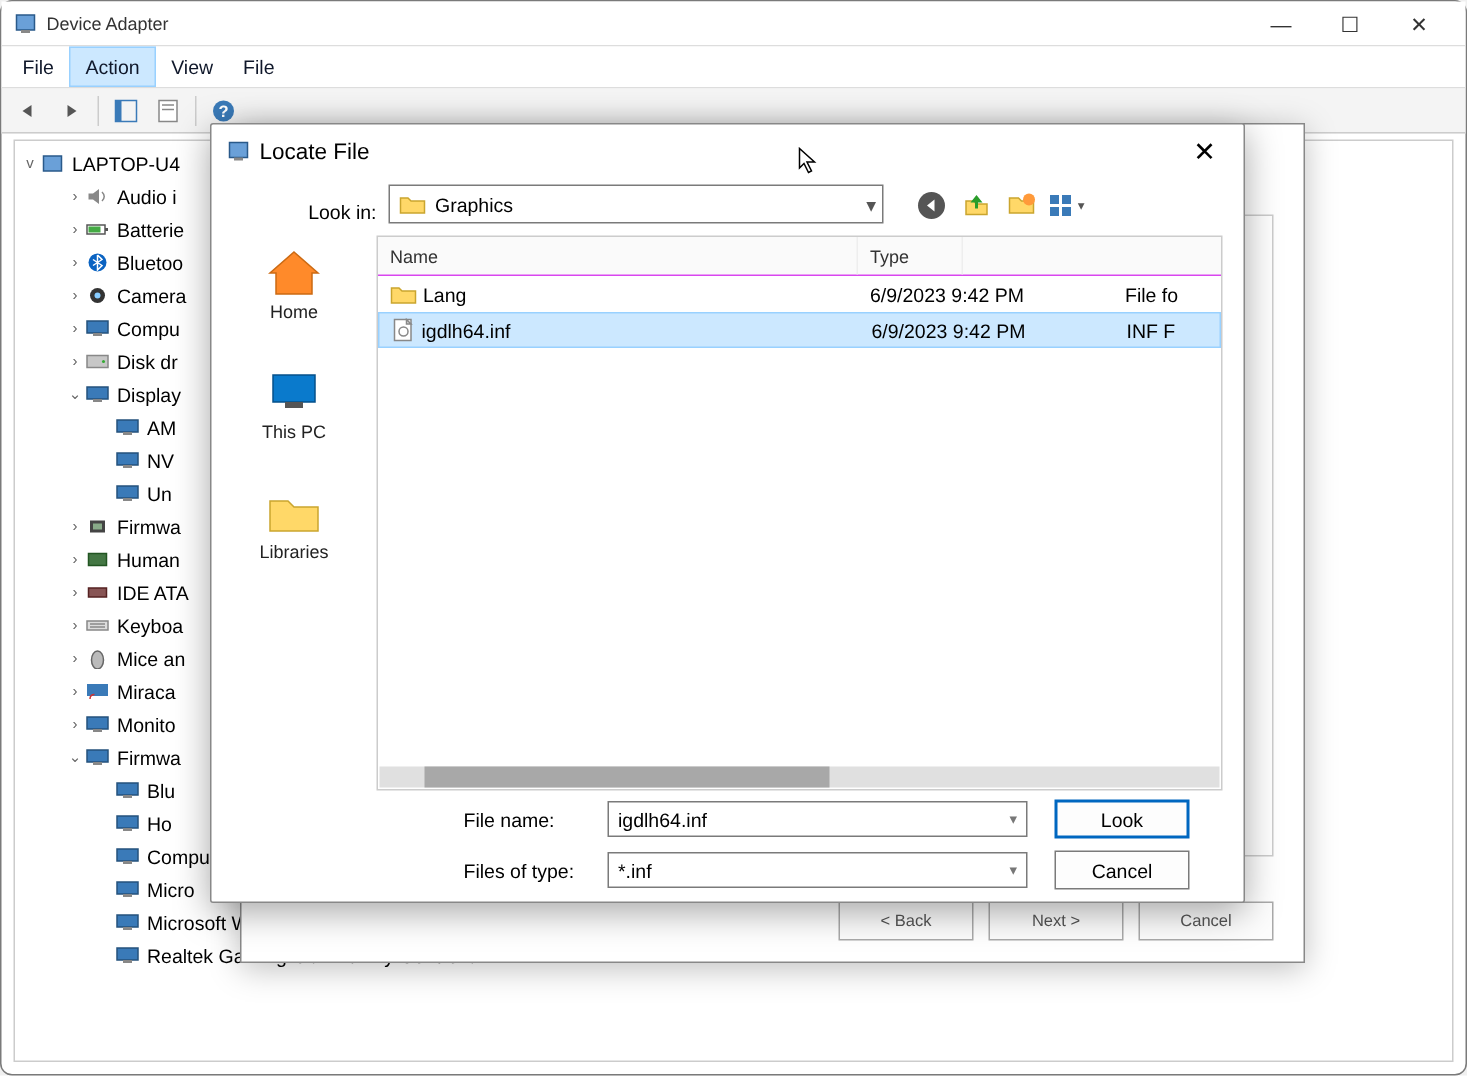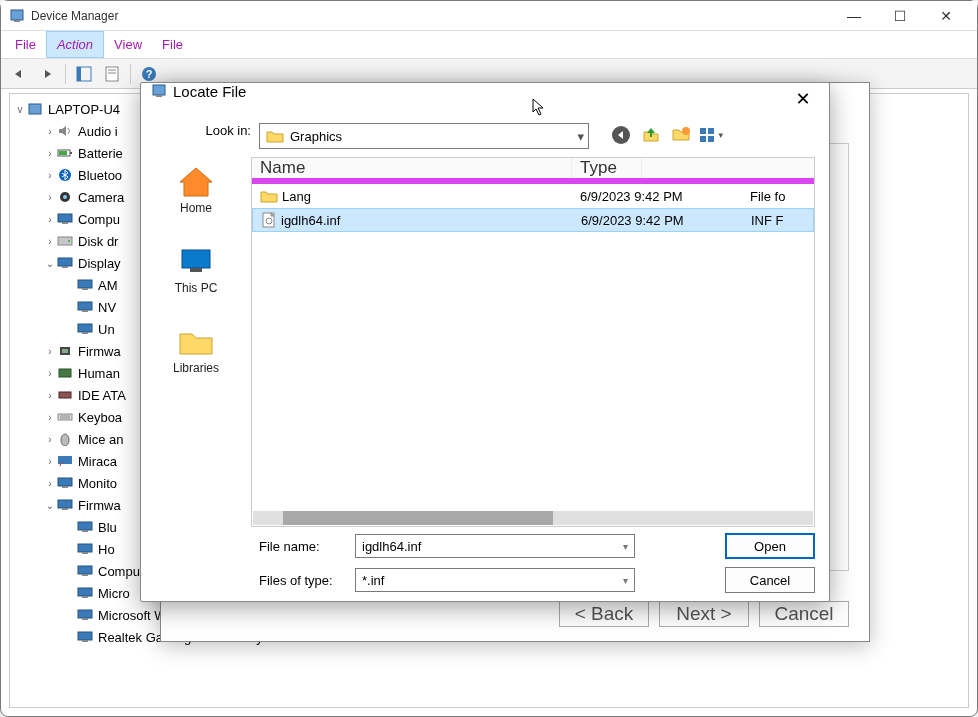--- a/index.html
+++ b/index.html
@@ -7,68 +7,68 @@
 
 
 .main-window { position: absolute; top: 0; left: 0; width: 978px; height: 717px; background: #fff; border: 1px solid #7a7a7a; border-radius: 8px; }
 .titlebar { height: 30px; display: flex; align-items: center; padding: 0 8px; background: #fff; border-bottom: 1px solid #ddd; }
 .titlebar-icon { width: 16px; height: 16px; margin-right: 6px; display: flex; align-items: center; justify-content: center; }
 .titlebar-text { font-size: 12px; color: #333; flex: 1; }
 .win-controls { display: flex; gap: 0; }
 .win-btn { width: 46px; height: 30px; display: flex; align-items: center; justify-content: center; color: #333; font-size: 14px; }
 
 .menubar { height: 28px; display: flex; align-items: stretch; padding: 0 4px; background: #fff; border-bottom: 1px solid #ddd; }
-.menu-item { padding: 4px 10px; font-size: 13px; color: #a21caf; display: flex; align-items: center; }
-.menu-item.active { background: #cce8ff; border: 1px solid #99d1ff; font-style: italic; }
+.menu-item { padding: 4px 10px; font-size: 13px; color: #0f172a; display: flex; align-items: center; }
+.menu-item.active { background: #cce8ff; border: 1px solid #99d1ff; }
 
 .toolbar { height: 30px; display: flex; align-items: center; padding: 2px 6px; gap: 4px; background: #f4f4f4; border-bottom: 1px solid #ccc; }
 .tb-btn { width: 24px; height: 24px; display: flex; align-items: center; justify-content: center; border: 1px solid transparent; }
 .tb-sep { width: 1px; height: 20px; background: #ccc; margin: 0 2px; }
 
 .tree-panel { position: absolute; top: 92px; left: 8px; right: 8px; bottom: 8px; background: #fff; border: 1px solid #ccc; overflow: hidden; padding: 4px 0; }
 .tree-node { display: flex; align-items: center; font-size: 13px; color: #000; height: 22px; white-space: nowrap; }
 .tree-indent { display: inline-block; }
 .tree-expander { width: 12px; text-align: center; color: #666; font-size: 10px; user-select: none; }
 .tree-icon { width: 18px; height: 16px; margin-right: 4px; display: flex; align-items: center; justify-content: center; }
 
 
 .wizard { position: absolute; top: 82px; left: 160px; width: 710px; height: 560px; background: #fff; border: 1px solid #888; box-shadow: 0 4px 20px rgba(0,0,0,0.25); }
 .wizard-body { position: absolute; left: 20px; right: 20px; top: 60px; bottom: 70px; border: 1px solid #ccc; }
 .wizard-buttons { position: absolute; bottom: 14px; right: 20px; display: flex; gap: 10px; }
-.wizard-btn { width: 90px; height: 26px; border: 1px solid #aaa; background: #fdfdfd; font-size: 19px; color: #555; display: flex; align-items: center; justify-content: center; text-align: center; }
+.wizard-btn { width: 90px; height: 26px; border: 1px solid #aaa; background: #fdfdfd; font-size: 11px; color: #555; display: flex; align-items: center; justify-content: center; text-align: center; }
 
 
 .locate { position: absolute; top: 82px; left: 140px; width: 690px; height: 520px; background: #fff; border: 1px solid #888; box-shadow: 0 6px 24px rgba(0,0,0,0.35); border-radius: 2px; }
-.locate-title { height: 36px; display: flex; align-items: flex-start; padding: 0 10px; }
+.locate-title { height: 36px; display: flex; align-items: center; padding: 0 10px; }
 .locate-title-text { font-size: 15px; color: #000; flex: 1; margin-left: 6px; }
 .locate-close { width: 32px; height: 32px; display: flex; align-items: center; justify-content: center; font-size: 18px; }
 
-.locate-top { display: flex; align-items: flex-start; padding: 4px 14px 8px 14px; gap: 8px; }
+.locate-top { display: flex; align-items: flex-end; padding: 4px 14px 8px 14px; gap: 8px; }
 .lookin-label { width: 96px; text-align: right; font-size: 13px; }
 .lookin-combo { flex: 1; height: 26px; border: 1px solid #7a7a7a; background: #fff; display: flex; align-items: center; padding: 0 6px; font-size: 13px; position: relative; max-width: 330px; }
 .lookin-combo .folder-ic { margin-right: 6px; }
 .lookin-combo .chev { position: absolute; right: 4px; color: #555; }
 .nav-icons { display: flex; gap: 6px; margin-left: 12px; }
 .nav-ic { width: 24px; height: 24px; display: flex; align-items: center; justify-content: center; }
 
 .locate-main { display: flex; height: 370px; }
 .places { width: 110px; border-right: 0px solid #ddd; padding: 6px 0; display: flex; flex-direction: column; align-items: center; gap: 28px; }
 .place { display: flex; flex-direction: column; align-items: center; font-size: 12px; color: #222; width: 80px; }
 .place-icon { width: 40px; height: 36px; display: flex; align-items: center; justify-content: center; margin-bottom: 2px; }
 
 .file-list { flex: 1; border: 1px solid #ccc; margin-right: 14px; background: #fff; display: flex; flex-direction: column; overflow: hidden; }
-.fl-header { display: flex; height: 26px; border-bottom: 6px solid #d946ef; background: #fafafa; font-size: 17px; color: #333; }
+.fl-header { display: flex; height: 26px; border-bottom: 1px solid #d946ef; background: #fafafa; font-size: 12px; color: #333; }
 .fl-col { padding: 4px 8px; border-right: 1px solid #eee; display: flex; align-items: center; }
 .fl-row { display: flex; height: 24px; font-size: 13px; align-items: center; }
 .fl-row.selected { background: #cce8ff; border: 1px solid #99d1ff; }
 .fl-cell { padding: 2px 8px; overflow: hidden; white-space: nowrap; display: flex; align-items: center; }
 .fl-scroll { height: 14px; background: #e0e0e0; margin: 0 1px 1px 1px; position: relative; }
 .fl-scroll-thumb { position: absolute; left: 30px; width: 270px; height: 100%; background: #a8a8a8; }
 
-.locate-bottom { padding: 6px 8px; display: flex; flex-direction: column; gap: 8px; }
+.locate-bottom { padding: 6px 30px; display: flex; flex-direction: column; gap: 8px; margin-left: 28px; }
 .bottom-row { display: flex; align-items: center; }
 .bottom-label { width: 96px; font-size: 13px; margin-left: 110px; }
 .bottom-input { width: 280px; height: 24px; border: 1px solid #7a7a7a; background: #fff; font-size: 13px; padding: 0 6px; display: flex; align-items: center; }
 .bottom-btn { width: 90px; height: 26px; border: 1px solid #7a7a7a; background: #fdfdfd; font-size: 13px; display: flex; align-items: center; justify-content: center; margin-left: auto; margin-right: 6px; }
 .bottom-btn.primary { border: 2px solid #0067c0; }
 
 
 svg { display: block; }
 .cursor { position: absolute; top: 98px; left: 532px; width: 16px; height: 20px; }
 </style>
@@ -76,21 +76,21 @@
 <body>
 
 <div class="main-window">
   <div class="titlebar">
     <span class="titlebar-icon">
       <svg width="16" height="16">
           <rect x="2" y="2" width="12" height="10" fill="#6aa0d8" stroke="#2a5a8a"></rect>
           <rect x="5" y="12" width="6" height="2" fill="#888"></rect>
         </svg>
     </span>
-    <span class="titlebar-text">Device Manager</span>
+    <span class="titlebar-text">Device Adapter</span>
     <div class="win-controls">
       <div class="win-btn">—</div>
       <div class="win-btn">☐</div>
       <div class="win-btn">✕</div>
     </div>
   </div>
   <div class="menubar" id="menubar">
       <div class="menu-item">File</div>
       <div class="menu-item active">Action</div>
       <div class="menu-item">View</div>
@@ -531,21 +531,21 @@
     </div>
   </div>
 
   <div class="locate-bottom">
     <div class="bottom-row">
       <div class="bottom-label">File name:</div>
       <div class="bottom-input">
           <span>igdlh64.inf</span>
           <span style="margin-left:auto;color:#777;font-size:10px">▾</span>
         </div>
-      <div class="bottom-btn primary">Open</div>
+      <div class="bottom-btn primary">Look</div>
     </div>
     <div class="bottom-row">
       <div class="bottom-label">Files of type:</div>
       <div class="bottom-input">
           <span>*.inf</span>
           <span style="margin-left:auto;color:#777;font-size:10px">▾</span>
         </div>
       <div class="bottom-btn">Cancel</div>
     </div>
   </div>

